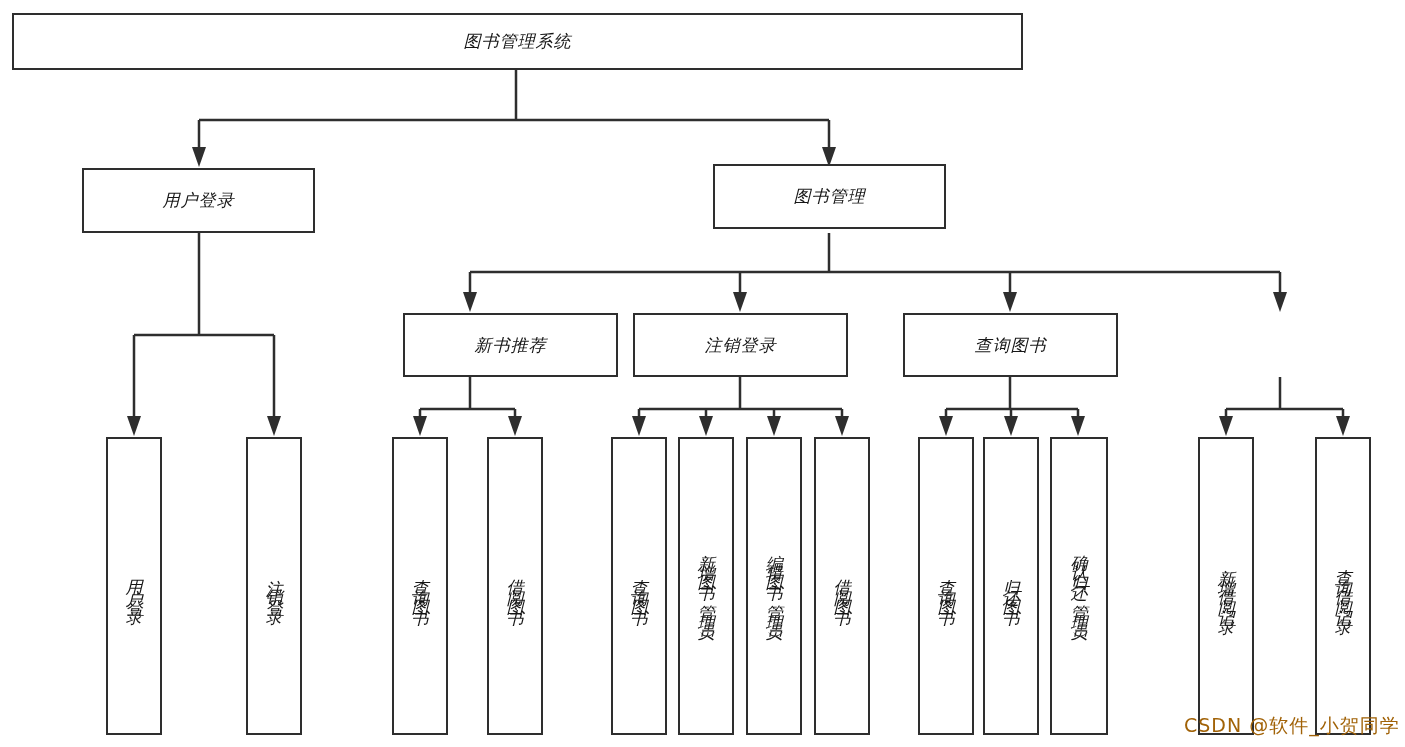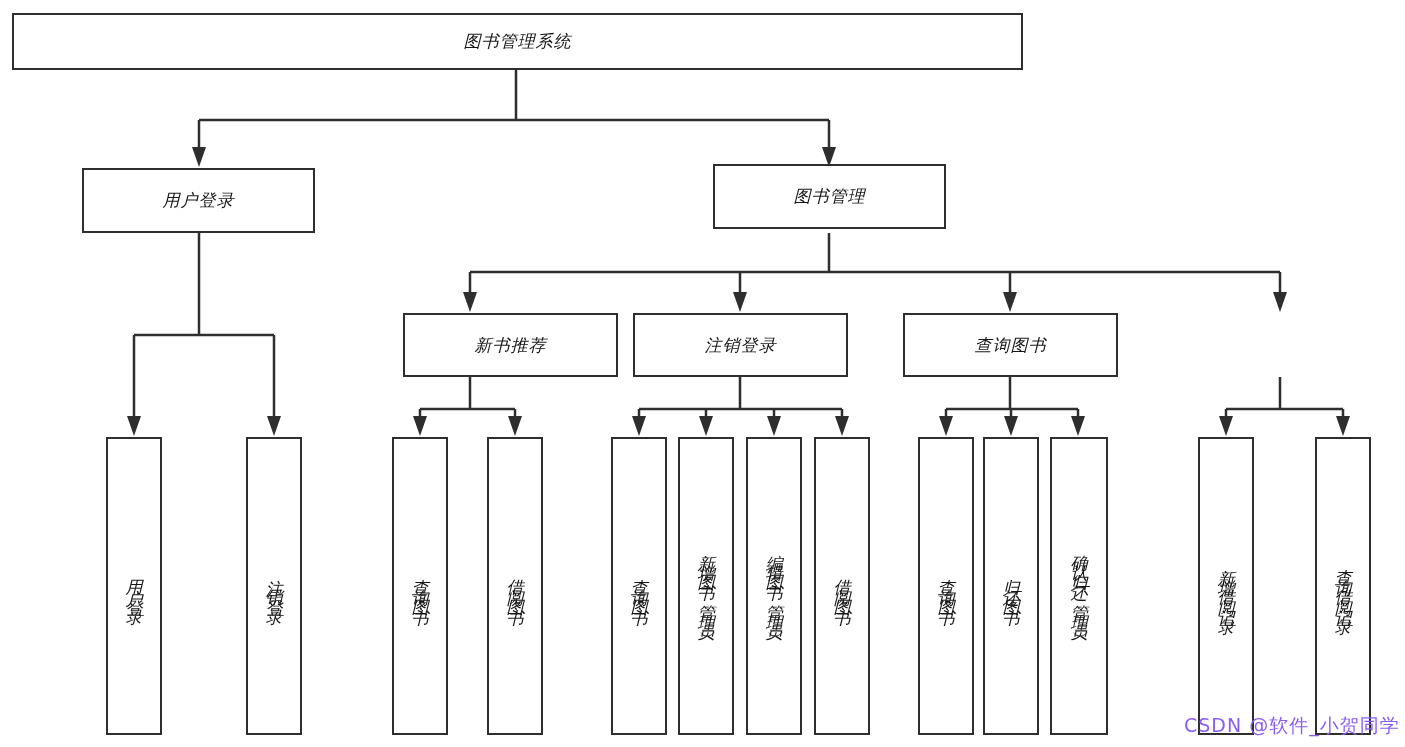--- a/index.html
+++ b/index.html
@@ -35,21 +35,21 @@
     text-orientation: mixed;
     line-height: 1;
     letter-spacing: 10px;
     white-space: nowrap;
   }
   #watermark {
     position: absolute;
     left: 1184px;
     top: 713px;
     font-size: 19px;
-    color: #8b5cf6;
+    color: #a16207;
     letter-spacing: 1px;
     z-index: 5;
   }
 </style>
 </head>
 <body>
 
 <div id="canvas">
 
   <svg id="connectors" viewBox="0 0 1405 747" xmlns="http://www.w3.org/2000/svg">

